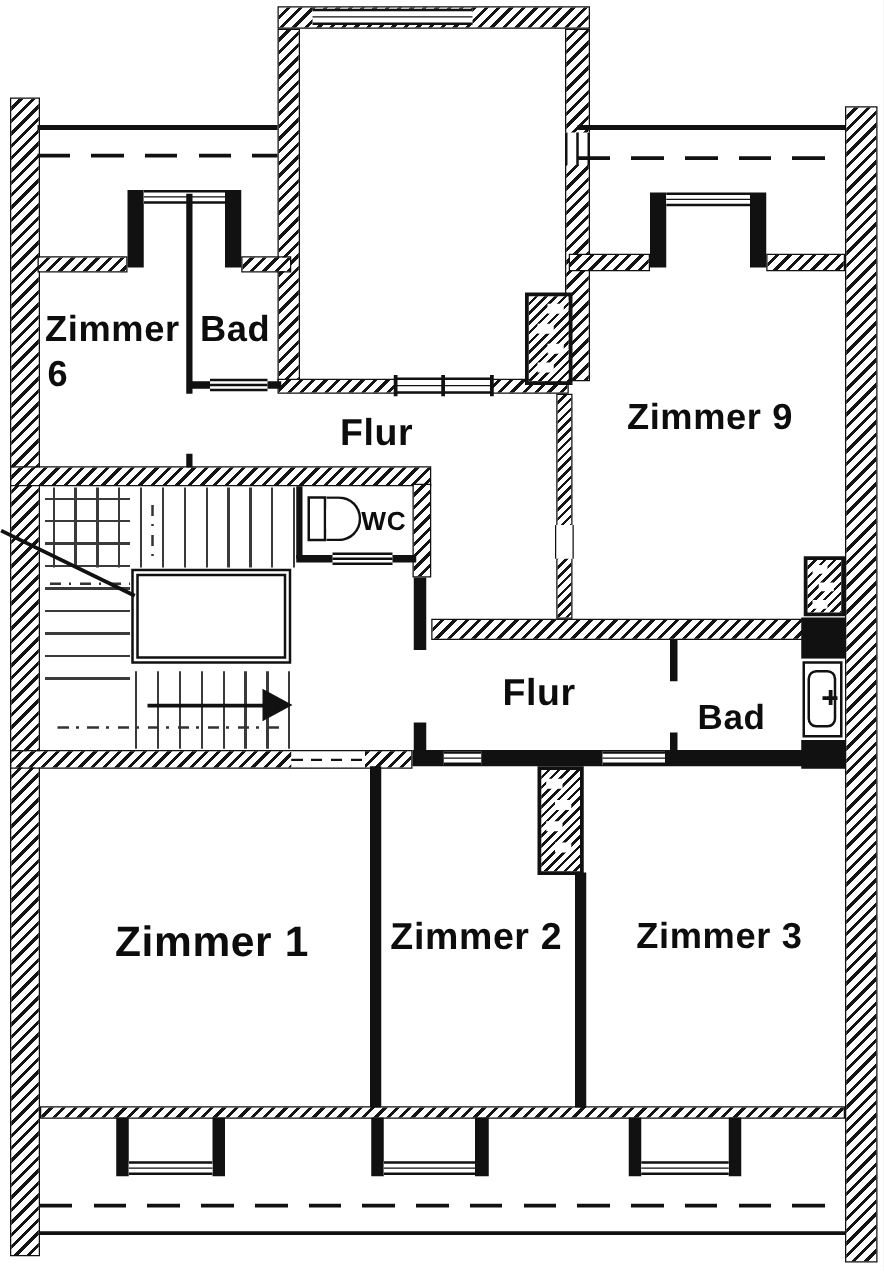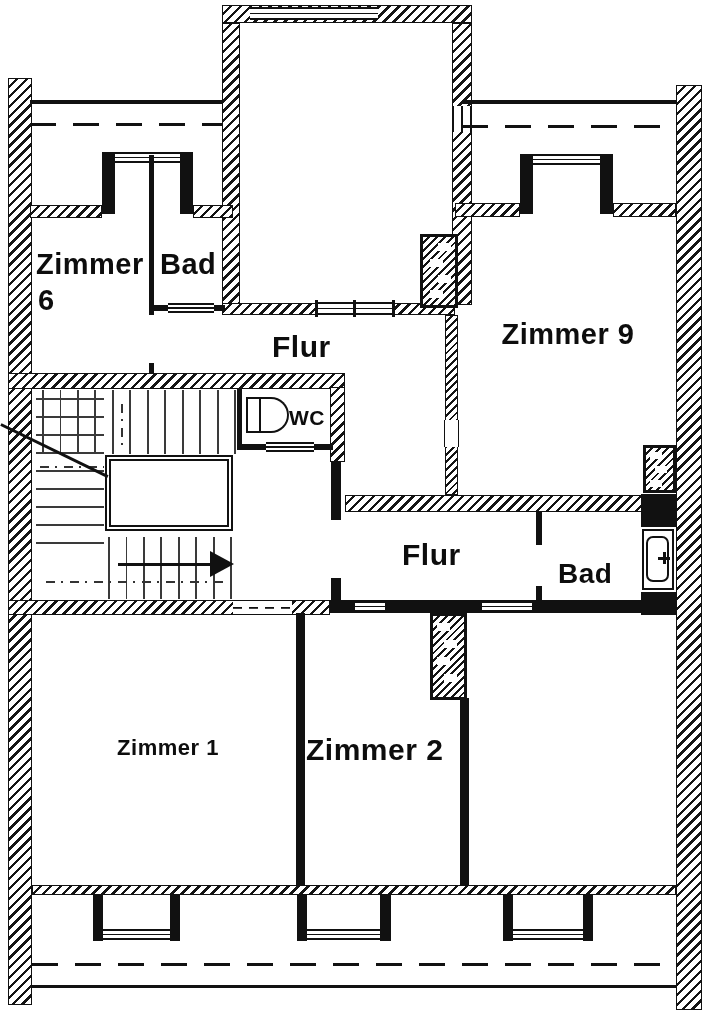--- a/index.html
+++ b/index.html
@@ -149,16 +149,17 @@
   <div class="abs thin" style="left:32px;top:985px;width:644px;height:3px;"></div>
 
   <div class="lab" style="left:36px;top:248px;font-size:29px;">Zimmer</div>
   <div class="lab" style="left:38px;top:284px;font-size:29px;">6</div>
   <div class="lab" style="left:160px;top:248px;font-size:29px;">Bad</div>
   <div class="lab" style="left:272px;top:330px;font-size:30px;">Flur</div>
   <div class="lab" style="left:492px;top:318px;width:152px;text-align:center;font-size:29px;">Zimmer 9</div>
   <div class="lab" style="left:289px;top:406px;font-size:21px;">WC</div>
   <div class="lab" style="left:402px;top:538px;font-size:30px;">Flur</div>
   <div class="lab" style="left:558px;top:558px;font-size:28px;">Bad</div>
-  <div class="lab" style="left:92px;top:735px;width:152px;font-size:22px;">Zimmer 1</div>
-  <div class="lab" style="left:306px;top:733px;width:150px;text-align:left;font-size:30px;">Zimmer 2</div>
+  <div class="lab" style="left:92px;top:735px;width:152px;font-size:34px;">Zimmer 1</div>
+  <div class="lab" style="left:306px;top:733px;width:150px;text-align:center;font-size:30px;">Zimmer 2</div>
+  <div class="lab" style="left:503px;top:733px;width:145px;text-align:center;font-size:29px;">Zimmer 3</div>
 
 </div>
 
 </body></html>

